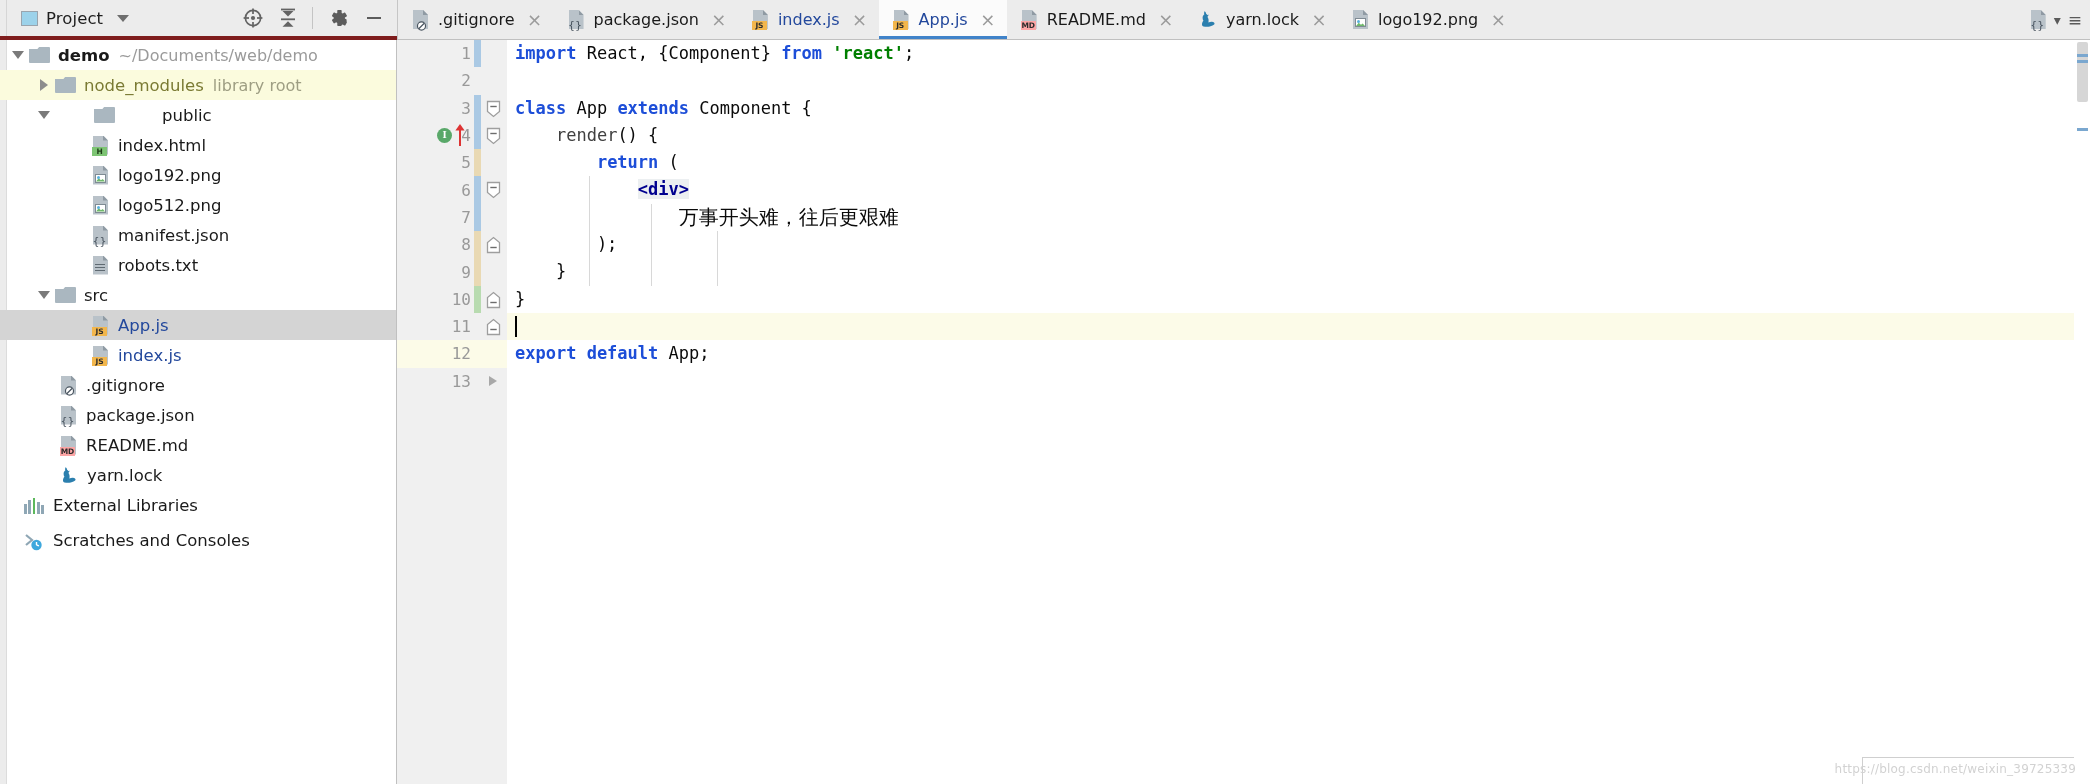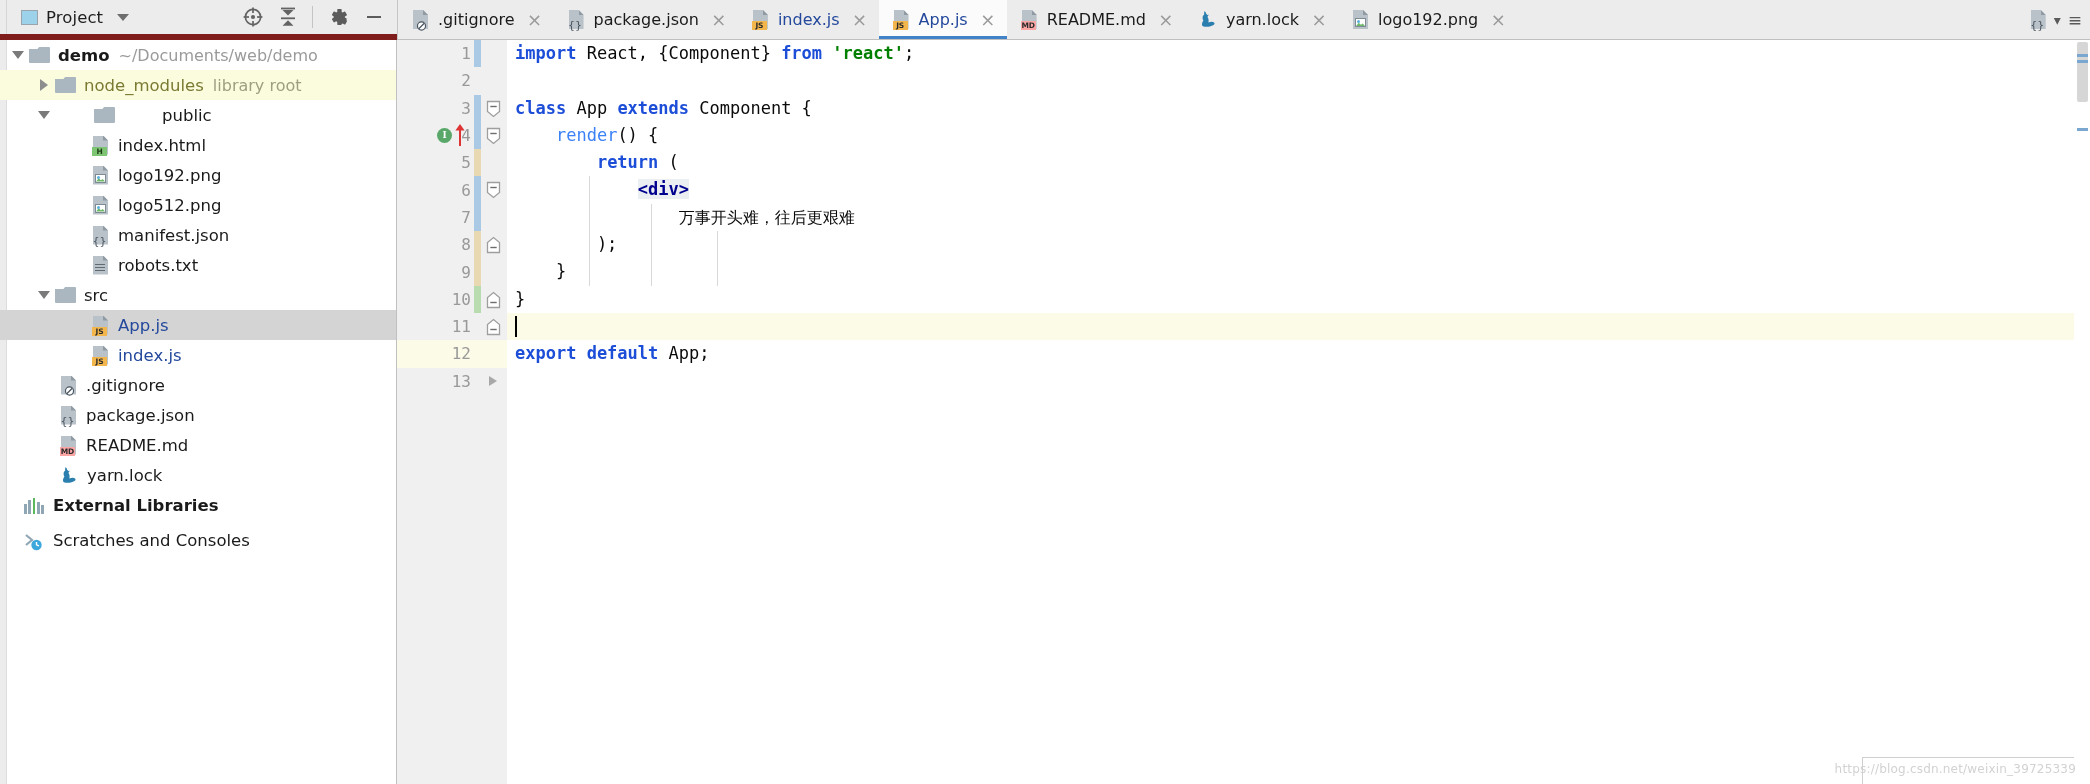--- a/index.html
+++ b/index.html
@@ -10,21 +10,21 @@
     -webkit-font-smoothing:antialiased;
   }
   .ide{position:relative;width:2090px;height:784px;display:flex;flex-direction:column;}
 
   
   .toprow{display:flex;height:40px;flex:0 0 40px;background:#ececec;}
 
   
   .tw-header{
     width:397px;box-sizing:border-box;display:flex;align-items:center;
-    background:#ececec;border-bottom:6px solid #7f1d1d;position:relative;
+    background:#ececec;border-bottom:4px solid #7f1d1d;position:relative;
   }
   .tw-header .left-edge{width:6px;height:100%;background:#ececec;border-right:1px solid #d6d6d6;}
   .tw-title-wrap{display:flex;align-items:center;gap:8px;padding-left:14px;}
   .tw-icon{width:17px;height:15px;border:1.6px solid #9aa4ad;background:#9cd2ea;box-sizing:border-box;}
   .tw-title{font-size:16.5px;color:#1d1d1d;letter-spacing:.1px;}
   .tw-caret{width:0;height:0;border-left:6px solid transparent;border-right:6px solid transparent;border-top:7px solid #6e6e6e;margin-left:6px;}
   .tw-actions{margin-left:auto;display:flex;align-items:center;gap:14px;padding-right:12px;}
   .tw-sep{width:1px;height:22px;background:#c4c4c4;}
   .icn{display:inline-flex;align-items:center;justify-content:center;}
 
@@ -159,23 +159,23 @@
   .foldmark svg{display:block;}
 
   .codeline{
     height:27.3px;line-height:27.3px;white-space:pre;
     font-family:"DejaVu Sans Mono","Liberation Mono",monospace;
     font-size:17px;color:#0a0a0a;padding-left:8px;box-sizing:border-box;position:relative;
   }
   .codeline.cur{background:#fcfbe8;}
   .kw{color:#1d4ed8;font-weight:bold;}
   .str{color:#007f00;font-weight:bold;}
-  .fn{color:#3b82f6;}
+  .fn{color:#404040;}
   .tag{background:#eceff1;color:#00008f;font-weight:bold;}
-  .cjk{font-family:"DejaVu Sans","Liberation Sans",sans-serif;font-size:16px;}
+  .cjk{font-family:"DejaVu Sans","Liberation Sans",sans-serif;font-size:20px;}
   .indentguide{position:absolute;top:0;bottom:0;width:1px;background:#d8d8d8;}
 
   .caret{
     position:absolute;left:8px;top:3px;width:2px;height:21px;background:#000;
   }
 
   
   .implicon{position:absolute;left:40px;top:6px;width:16px;height:16px;}
   .implicon .circ{
     width:15px;height:15px;border-radius:50%;background:#59a869;
@@ -477,21 +477,21 @@
 
       <div class="row indent-2">
         <span class="yarnicon" style="margin-right:9px;">
           <svg width="18" height="19" viewBox="0 0 18 19">
             <path fill="#2b7fae" d="M5.6 1.2c.9.5 1.4 1.5 1.5 2.6.5.3.9.8 1.1 1.4.5-.3 1-.4 1.5-.3-.6.6-1 1.3-1.2 2.1 1.1 1.6 1.4 3.6.9 5.4 1.4-.5 2.9-.7 4.4-.5.7.1 1.3.4 1.6 1 .3.7 0 1.4-.6 1.8-1.6 1.1-3.5 1.8-5.4 2-1.6.2-3.3.1-4.9-.3-.9-.2-1.5-1-1.5-1.9 0-1.4.5-2.7 1.4-3.8-.6-.9-.9-2-.8-3.1.1-1.2.7-2.3 1.7-3-.3-.9-.3-1.9 0-2.8.1-.4.4-.6.8-.6z"></path>
           </svg>
         </span>
         <span class="name">yarn.lock</span>
       </div>
 
-      <div class="row" style="padding-left:24px;font-weight:bold;">
+      <div class="row" style="padding-left:24px;">
         <span class="extlib">
           <i style="height:10px;background:#8fa7b5;"></i>
           <i style="height:14px;background:#8fa7b5;"></i>
           <i style="height:16px;background:#5cb85c;"></i>
           <i style="height:12px;background:#8fa7b5;"></i>
           <i style="height:9px;background:#8fa7b5;"></i>
         </span>
         <span class="name">External Libraries</span>
       </div>
 

